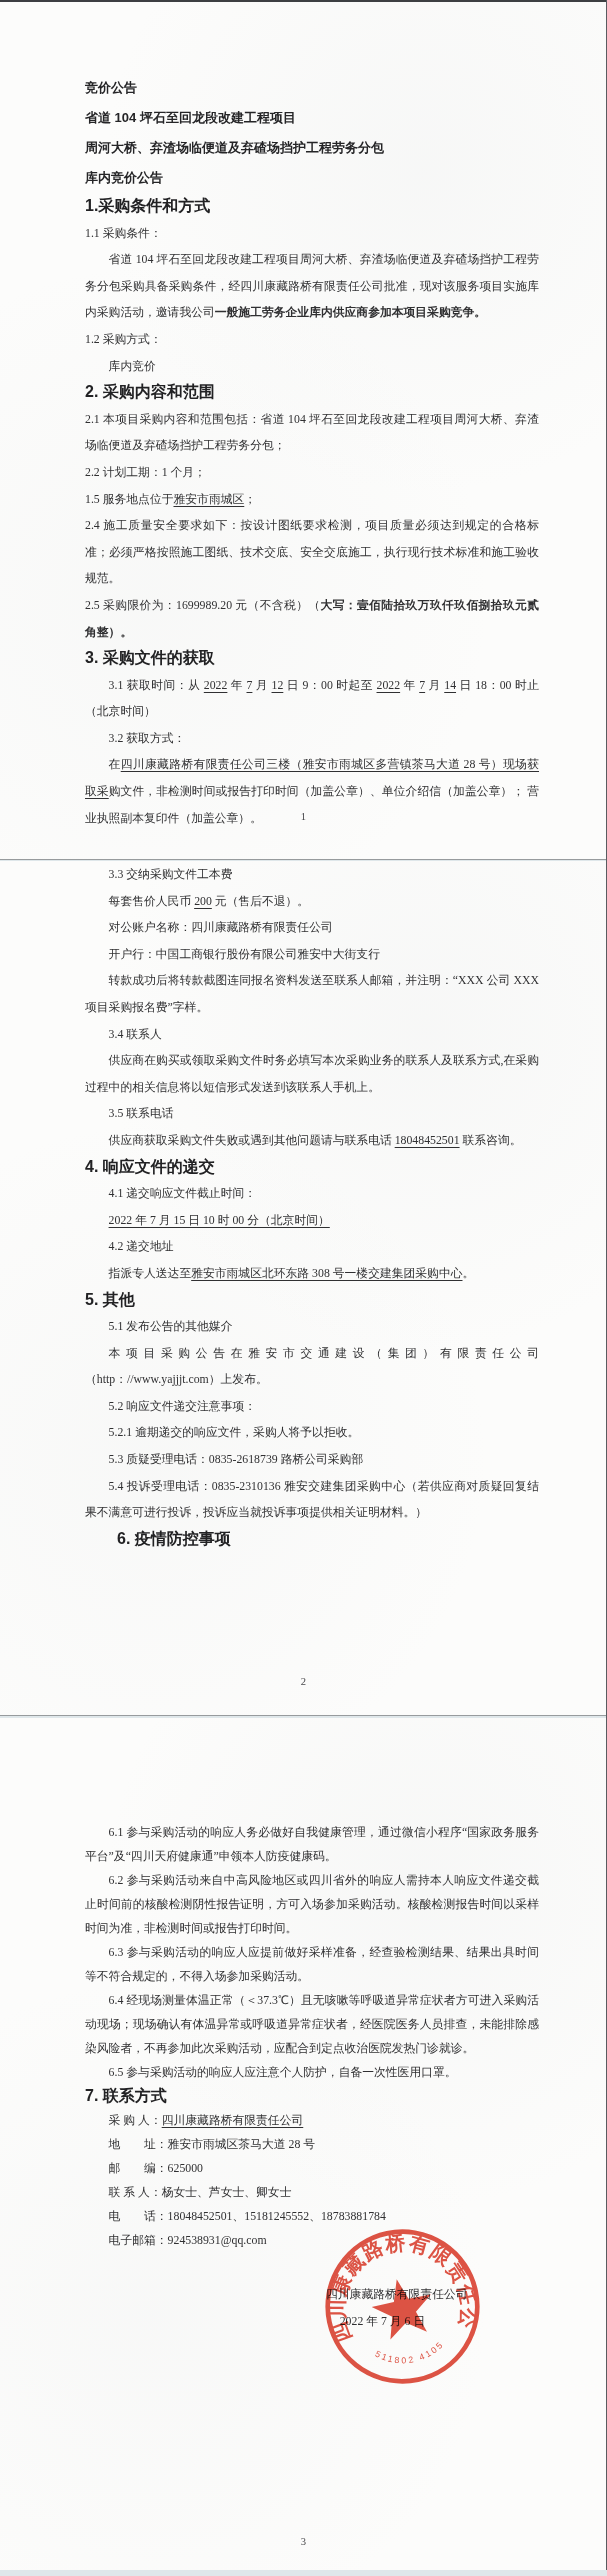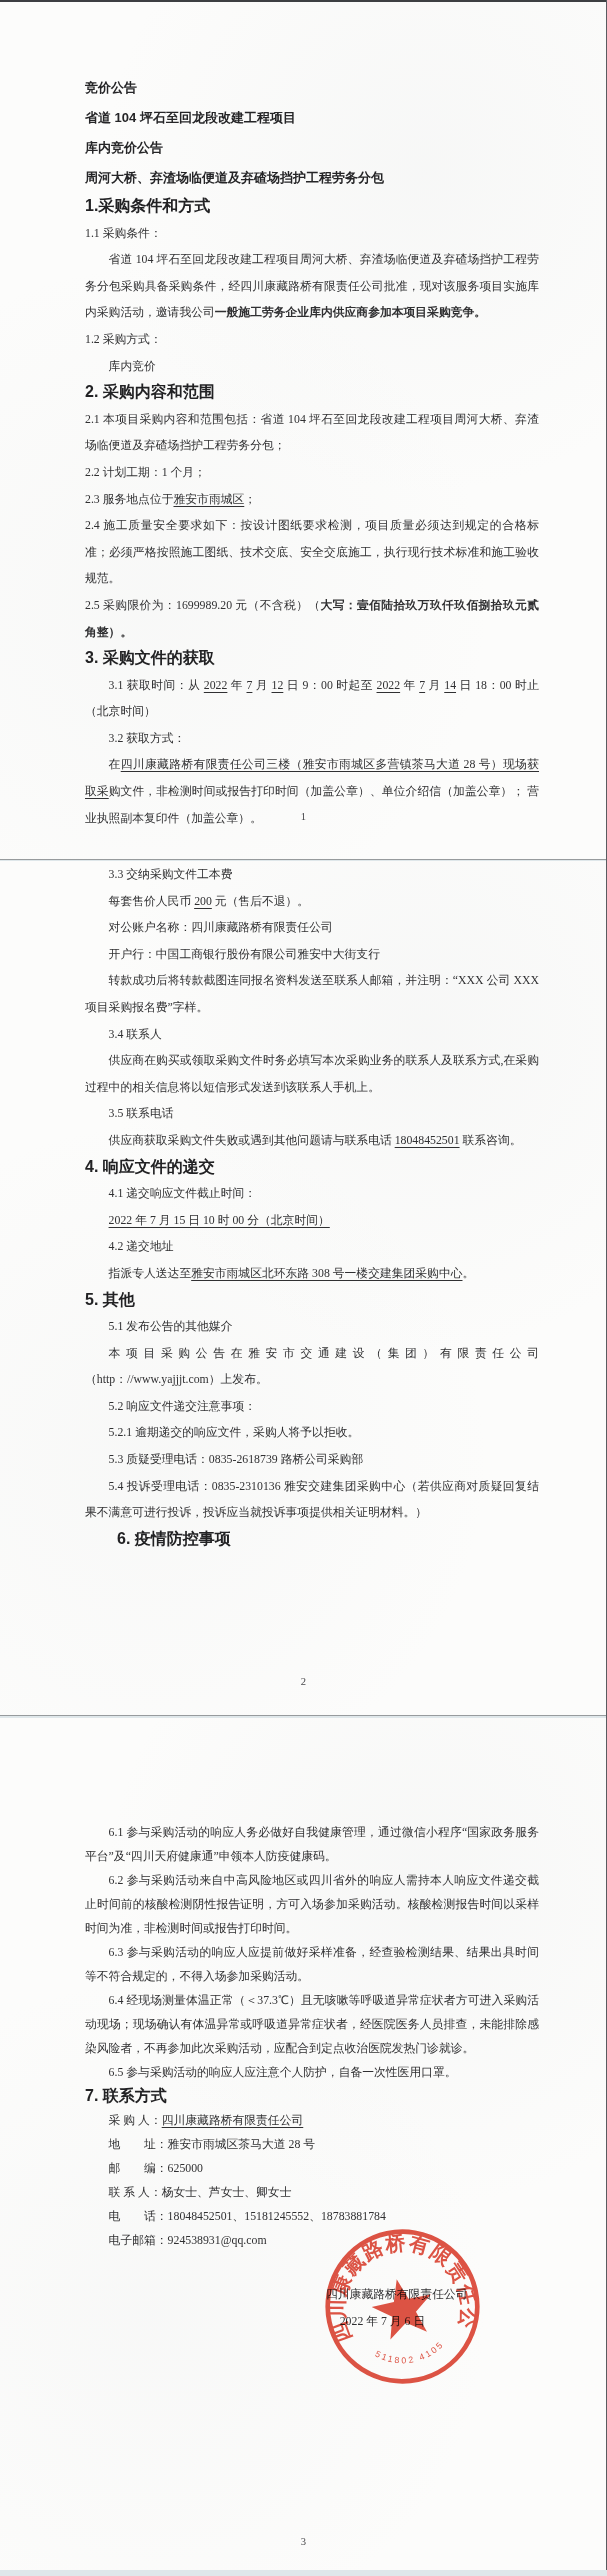--- a/index.html
+++ b/index.html
@@ -63,33 +63,33 @@
 </head>
 <body>
 
 <div class="scan">
   <div class="scan-topline"></div>
   <div class="scan-rightline"></div>
 
   <div class="page p1">
     <p class="title">竞价公告</p>
     <p class="title">省道 104 坪石至回龙段改建工程项目</p>
+    <p class="title">周河大桥、弃渣场临便道及弃碴场挡护工程劳务分包</p>
     <p class="title">库内竞价公告</p>
-    <p class="title">周河大桥、弃渣场临便道及弃碴场挡护工程劳务分包</p>
 
     <p class="h h-main">1.采购条件和方式</p>
     <p>1.1 采购条件：</p>
     <p class="ind"><span class="">省道 104 坪石至回龙段改建工程项目周河大桥、弃渣场临便道及弃碴场挡护工程劳务分包采购具备采购条件，经四川康藏路桥有限责任公司批准，现对该服务项目实施库内采购活动，邀请我公司</span><span class="b">一般施工劳务企业库内供应商参加本项目采购竞争。</span></p>
     <p>1.2 采购方式：</p>
     <p class="ind">库内竞价</p>
 
     <p class="h">2. 采购内容和范围</p>
     <p>2.1 本项目采购内容和范围包括：省道 104 坪石至回龙段改建工程项目周河大桥、弃渣场临便道及弃碴场挡护工程劳务分包；</p>
     <p>2.2 计划工期：1 个月；</p>
-    <p><span class="">2.3 服务地点位于</span><span class="u ">雅安市雨城区</span><span class="">；</span></p>
+    <p><span class="">1.5 服务地点位于</span><span class="u ">雅安市雨城区</span><span class="">；</span></p>
     <p>2.4 施工质量安全要求如下：按设计图纸要求检测，项目质量必须达到规定的合格标准；必须严格按照施工图纸、技术交底、安全交底施工，执行现行技术标准和施工验收规范。</p>
     <p><span class="">2.5 采购限价为：1699989.20 元（不含税）（</span><span class="b">大写：壹佰陆拾玖万玖仟玖佰捌拾玖元贰角整）。</span></p>
 
     <p class="h">3. 采购文件的获取</p>
     <p class="ind"><span class="">3.1 获取时间：从 </span><span class="u ">2022</span><span class=""> 年 </span><span class="u ">7</span><span class=""> 月 </span><span class="u ">12</span><span class=""> 日 9：00 时起至 </span><span class="u ">2022</span><span class=""> 年 </span><span class="u ">7</span><span class=""> 月 </span><span class="u ">14</span><span class=""> 日 18：00 时止（北京时间）</span></p>
     <p class="ind">3.2 获取方式：</p>
     <p class="ind"><span class="">在</span><span class="u ">四川康藏路桥有限责任公司三楼（雅安市雨城区多营镇茶马大道 28 号）现场获取采</span><span class="">购文件，非检测时间或报告打印时间（加盖公章）、单位介绍信（加盖公章）； 营业执照副本复印件（加盖公章）。</span></p>
 
     <div class="pagenum">1</div>
   </div>

